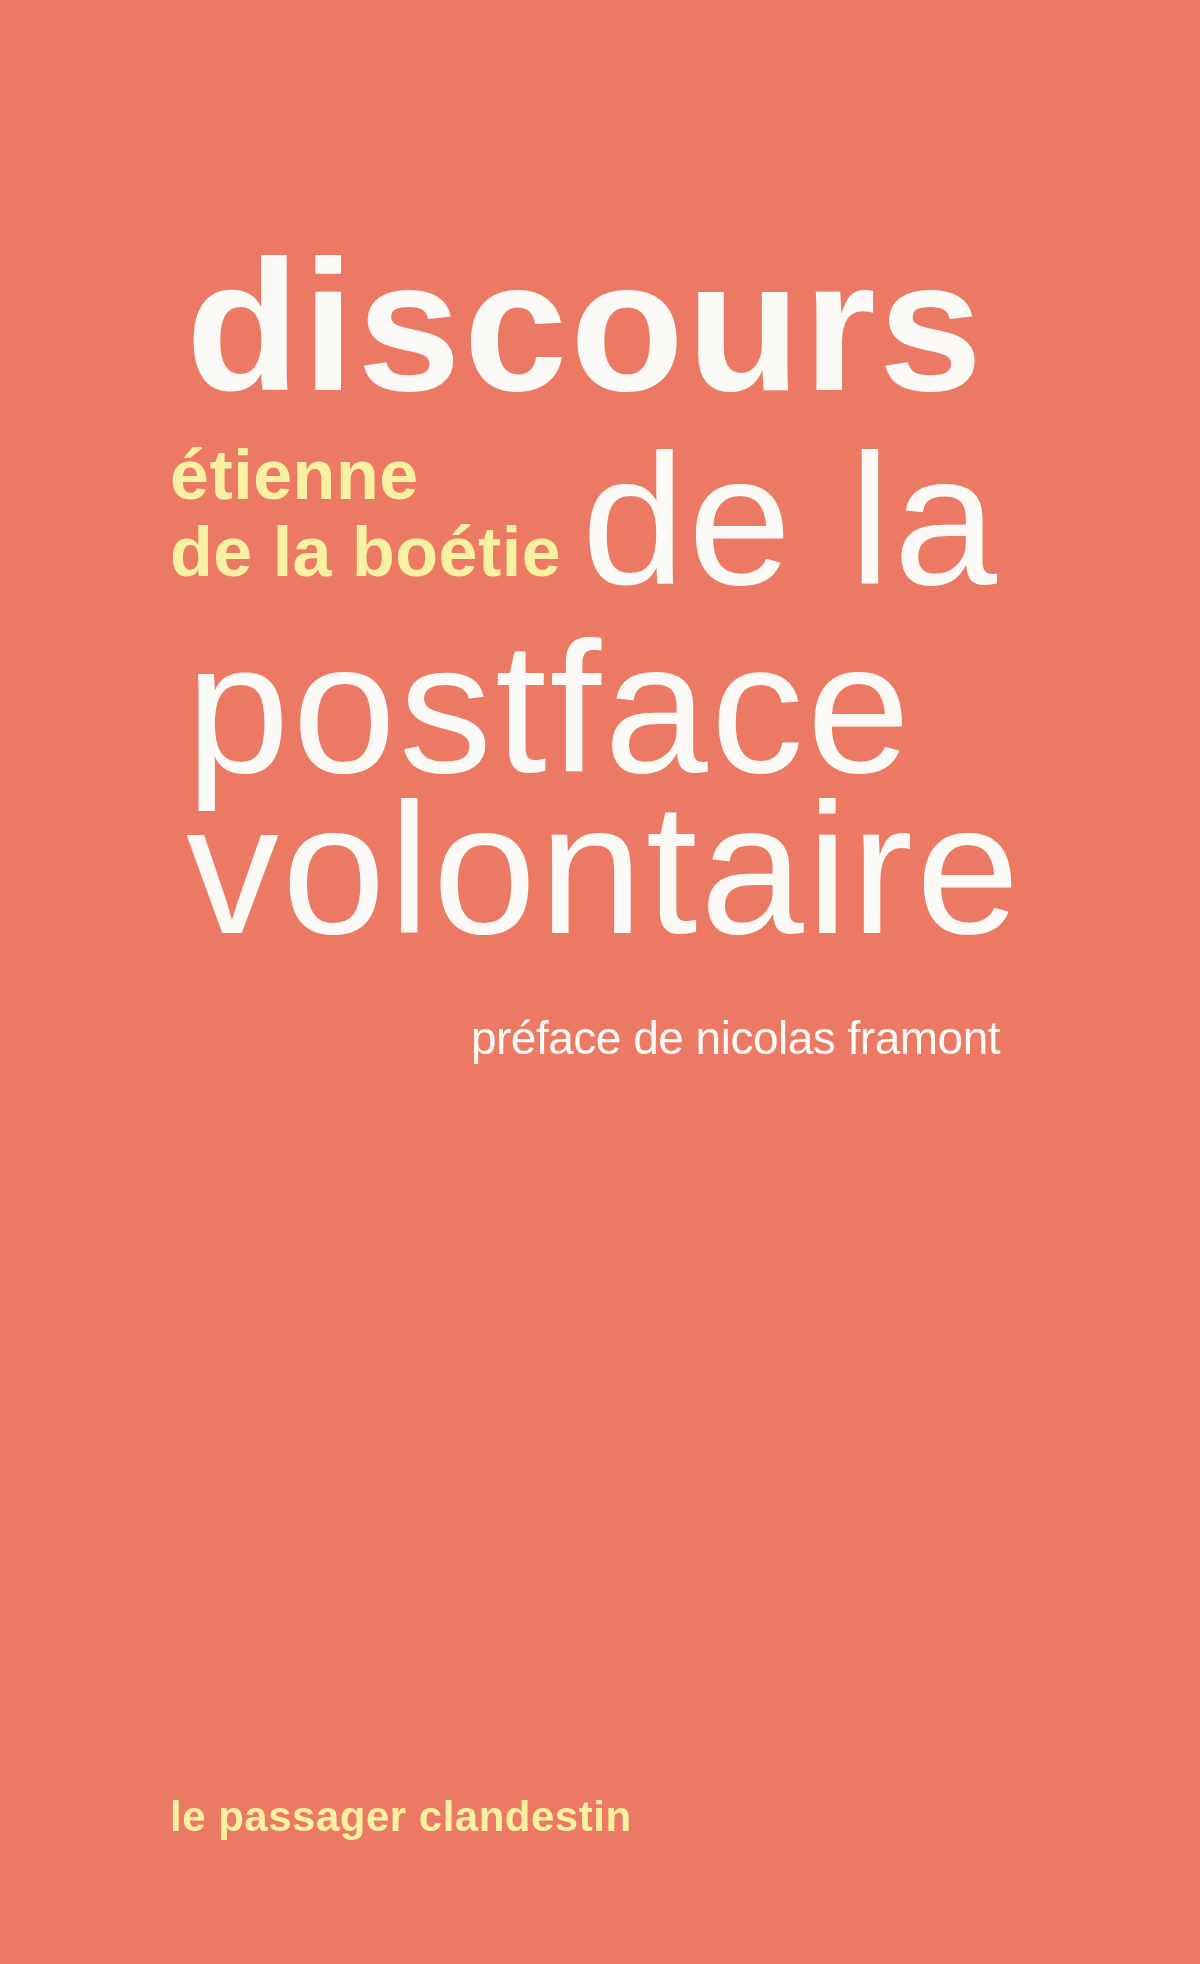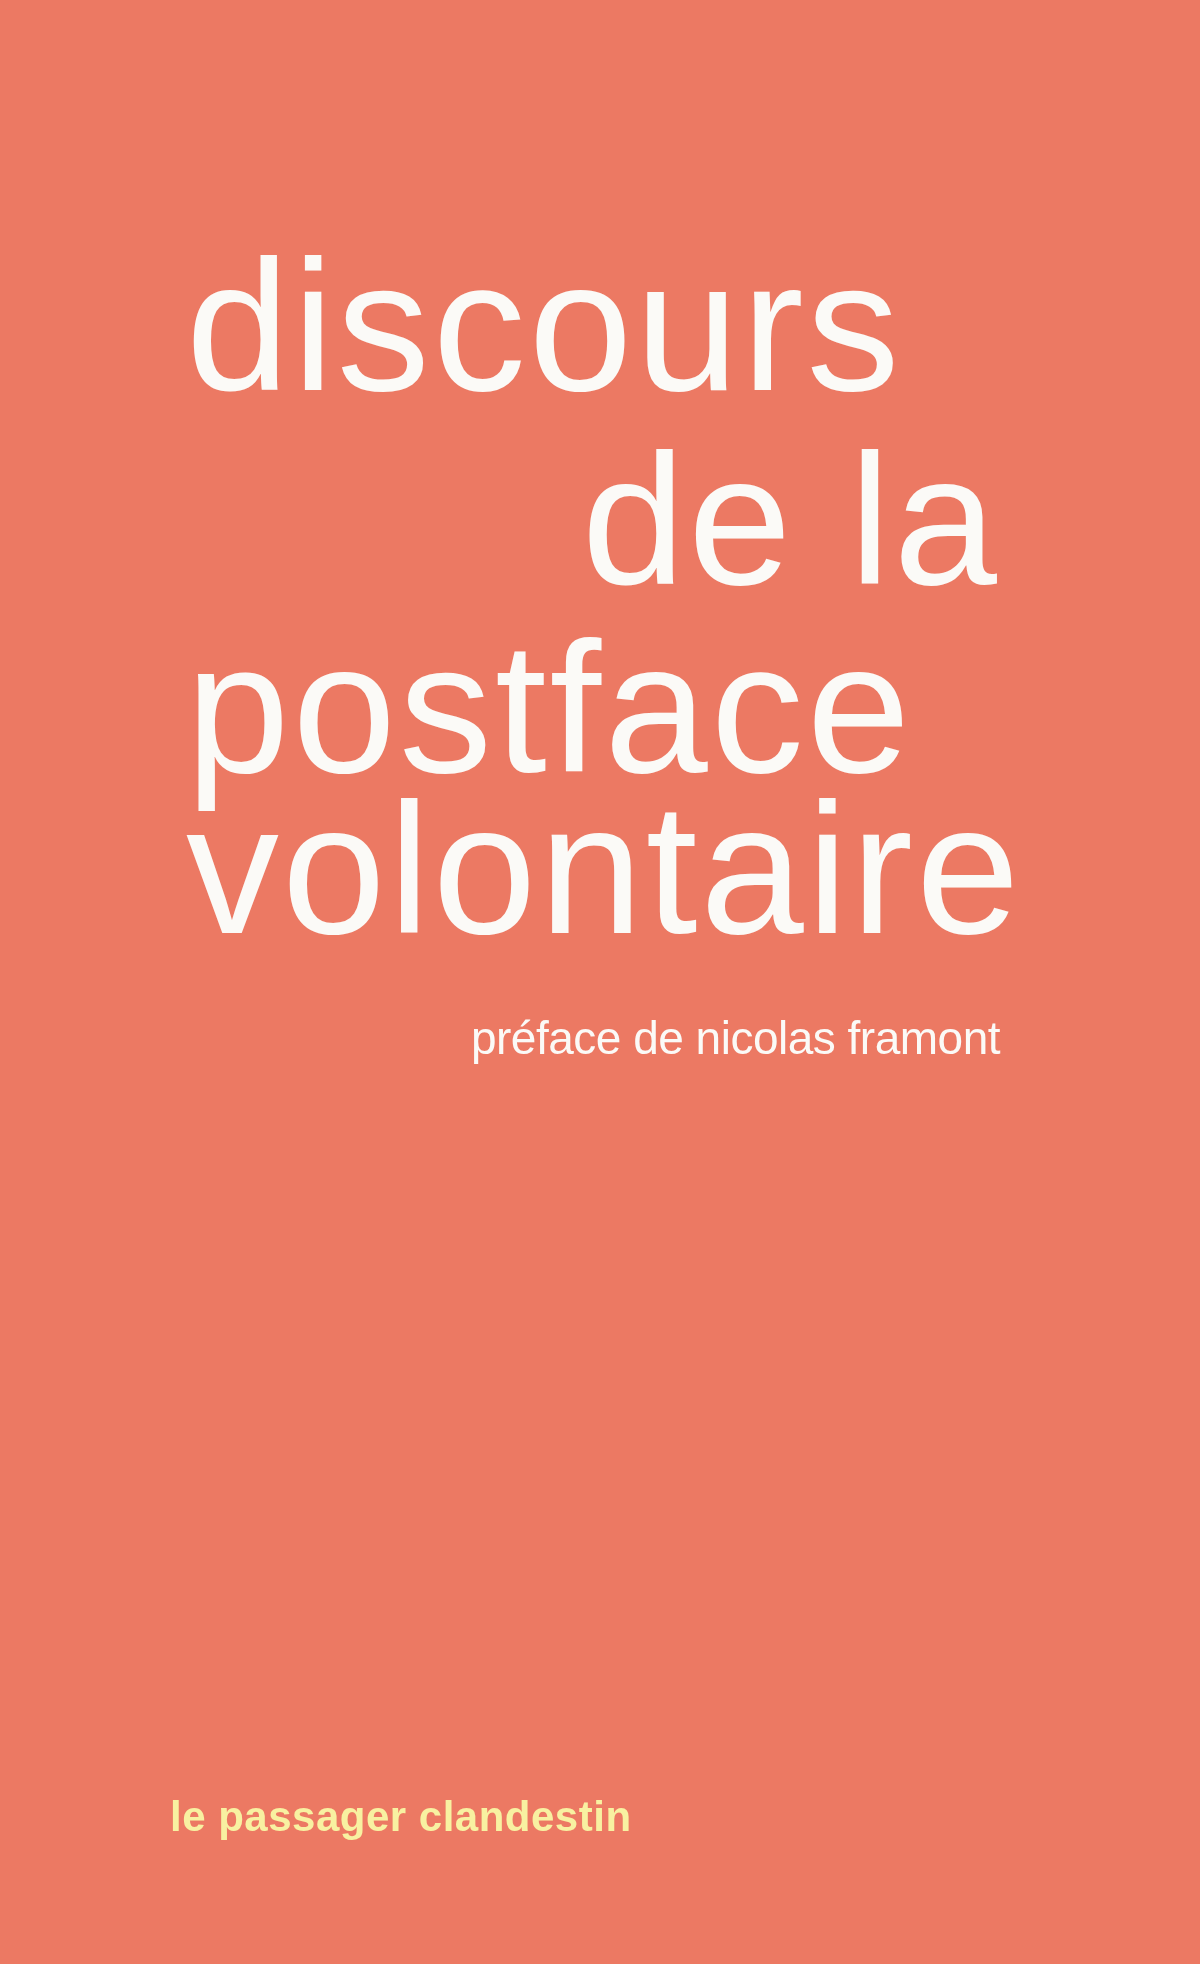--- a/index.html
+++ b/index.html
@@ -20,21 +20,21 @@
   }
   .title-line {
     position: absolute;
     color: var(--title, #fbfaf7);
     font-size: 186px;
     line-height: 1;
     font-weight: 400;
     letter-spacing: 3px;
     white-space: nowrap;
   }
-  .title-line.l1 { left: 186px; top: 233px; }
+  .title-line.l1 { left: 186px; top: 233px; font-weight: bold; }
   .title-line.l2 { right: 200px; top: 427px; }
   .title-line.l3 { left: 186px; top: 615px; }
   .title-line.l4 { left: 186px; top: 776px; }
   .author {
     position: absolute;
     left: 170px;
     top: 437px;
     color: var(--accent, #f8f1a1);
     font-size: 70px;
     font-weight: 700;
@@ -67,20 +67,24 @@
     text-align: center;
   }
 </style>
 </head>
 <body>
 
 <div class="cover">
 
   <div class="title-line l1">discours</div>
 
+  <div class="author">
+    <div>étienne</div>
+    <div>de la boétie</div>
+  </div>
 
   <div class="title-line l2">de la</div>
 
   <div class="title-line l3">postface</div>
 
   <div class="title-line l4">volontaire</div>
 
   <div class="credits">
     <div>préface de nicolas framont</div>
   </div>

